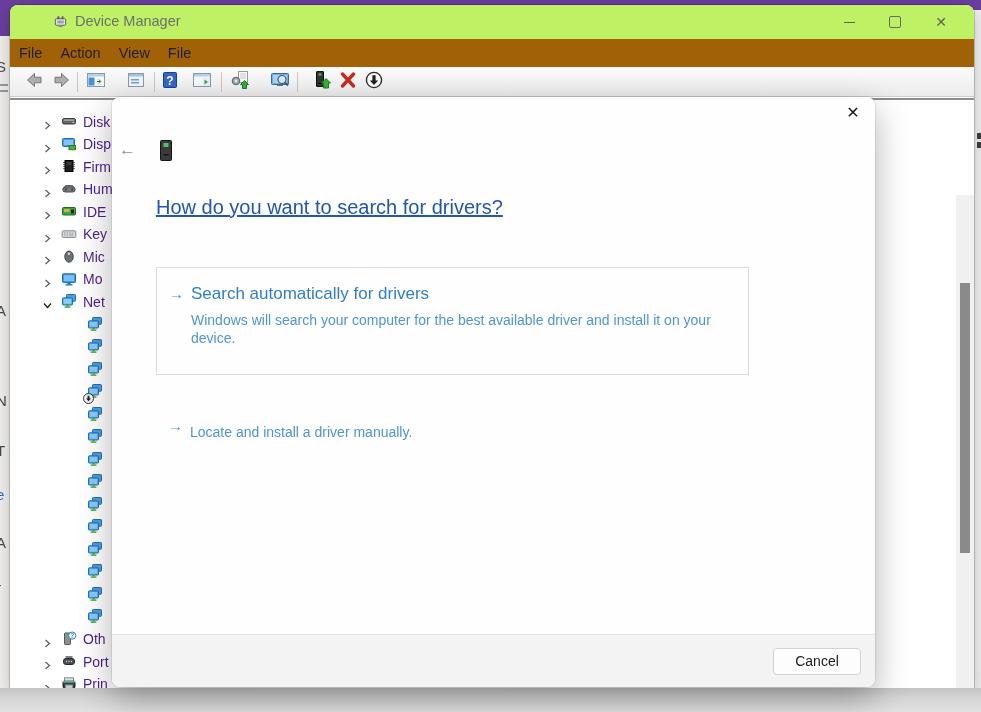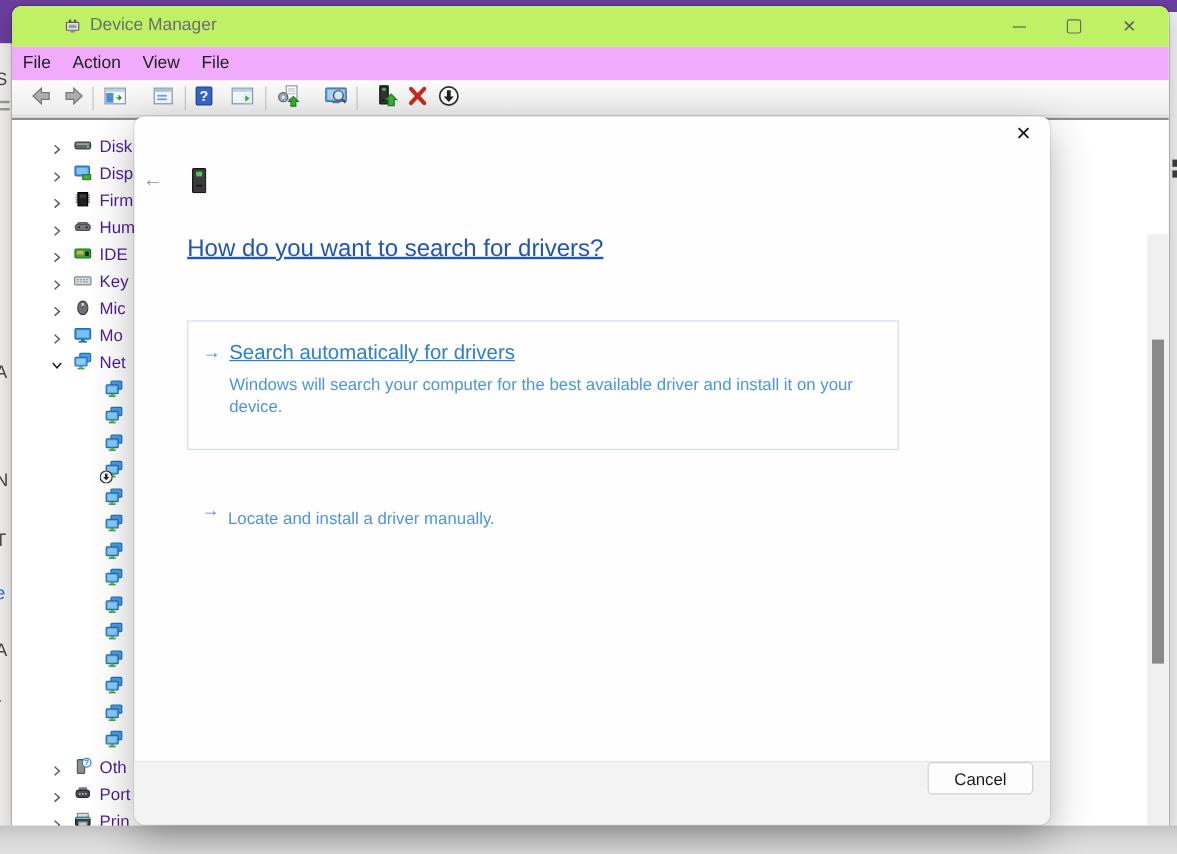--- a/index.html
+++ b/index.html
@@ -27,21 +27,21 @@
     border-radius:8px 8px 0 0;z-index:2;box-shadow:0 0 0 1px rgba(0,0,0,.18),0 6px 18px rgba(0,0,0,.22);overflow:hidden;}
   .titlebar{position:absolute;left:0;top:0;right:0;height:34px;background:#bef264;}
   .titlebar-icon{position:absolute;left:43px;top:9px;width:15px;height:15px;}
   .titlebar-text{position:absolute;left:65px;top:8px;font-size:14.5px;color:#6e6e6e;}
   .win-controls{position:absolute;right:10px;top:0;height:34px;display:flex;}
   .win-btn{width:46px;height:34px;display:flex;align-items:center;justify-content:center;background:transparent;border:none;cursor:default;}
   .min-glyph{width:11px;height:0;border-top:1.4px solid #5f5f5f;display:block;}
   .max-glyph{width:10px;height:10px;border:1.3px solid #6a6a6a;border-radius:2px;display:block;}
   .close-glyph{font-size:14px;color:#5f5f5f;line-height:14px;}
 
-  .menubar{position:absolute;left:0;top:34px;right:0;height:28px;background:#f0abfc;display:flex;align-items:center;}
+  .menubar{position:absolute;left:0;top:34px;right:0;height:28px;background:#a16207;display:flex;align-items:center;}
   .menu-item{padding:0 9px;font-size:14.5px;color:#1f1f1f;background:transparent;border:none;height:24px;cursor:default;font-family:inherit;}
 
   .toolbar{position:absolute;left:0;top:62px;right:0;height:29px;display:flex;align-items:center;
     background:linear-gradient(180deg,#fbfbfb,#ececec);border-bottom:1px solid #d0d0d0;}
   .tb-btn{width:24px;height:24px;display:flex;align-items:center;justify-content:center;background:transparent;border:none;padding:0;cursor:default;}
   .tb-sep{width:1px;height:20px;background:#c6c6c6;}
 
   .content{position:absolute;left:0;top:93px;right:0;bottom:0;border-top:2px solid #8e8e8e;background:#ffffff;}
   .tree{position:absolute;left:0;top:2px;right:18px;bottom:0;overflow:hidden;padding-top:8px;}
   .tree-row{position:relative;height:22.5px;}
@@ -65,24 +65,24 @@
   .dlg-header{position:absolute;left:0;top:40px;right:40px;height:26px;display:flex;align-items:center;}
   .dlg-back{width:16px;margin-left:7px;font-size:17px;color:#909090;line-height:20px;background:none;border:none;padding:0;cursor:default;}
   .dlg-dev-icon{margin-left:25px;width:12px;height:21px;}
   .dlg-title{margin-left:9px;font-size:14.5px;color:#1a1a1a;}
   .dlg-heading{position:absolute;left:44px;top:99px;font-size:20px;color:#2155b4;text-decoration:underline;}
   .dlg-options{position:absolute;left:44px;top:170px;width:593px;}
   .option{position:relative;padding:16px 0 0 34px;}
   .option.boxed{border:1px solid #d3dde8;background:#fefefe;height:108px;box-sizing:border-box;}
   .option.plain{margin-top:25px;}
   .opt-arrow{position:absolute;left:12px;top:17px;font-size:15px;color:#4a90d4;}
-  .opt-title{font-size:17px;color:#2e80cb;text-decoration:underline;}
+  .opt-title{font-size:17px;color:#2e80cb;}
   .opt-desc{margin-top:7px;width:555px;font-size:14px;line-height:18px;color:#4d96d6;}
   .dlg-footer{position:absolute;left:0;bottom:0;right:0;height:52px;background:#f3f3f3;border-top:1px solid #e4e4e4;
-    border-radius:0 0 8px 8px;display:flex;justify-content:flex-end;}
+    border-radius:0 0 8px 8px;display:flex;align-items:center;justify-content:flex-end;}
   .btn-cancel{width:88px;height:27px;margin-right:14px;background:#fdfdfd;border:1px solid #d1d1d1;border-radius:4px;
     font-size:14px;color:#1b1b1b;font-family:inherit;cursor:default;}
 </style>
 </head>
 <body>
 
 <div class="bg-purple"></div>
 <div class="bg-left">
     <span class="frag" style="top: 24px;">S</span>
     <span class="frag" style="top: 268px;">A</span>

